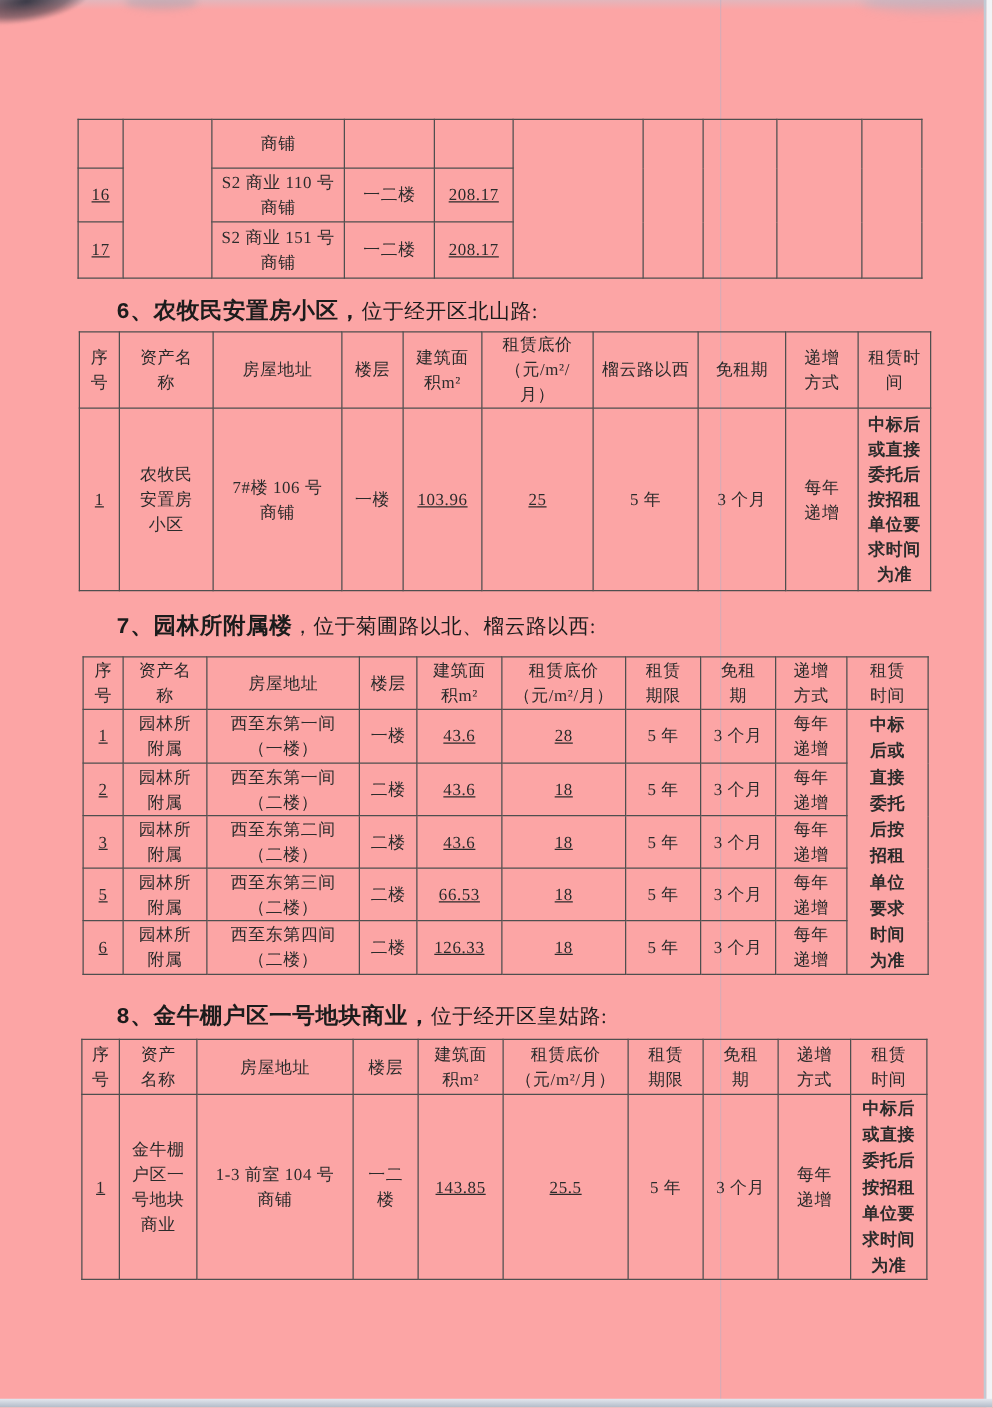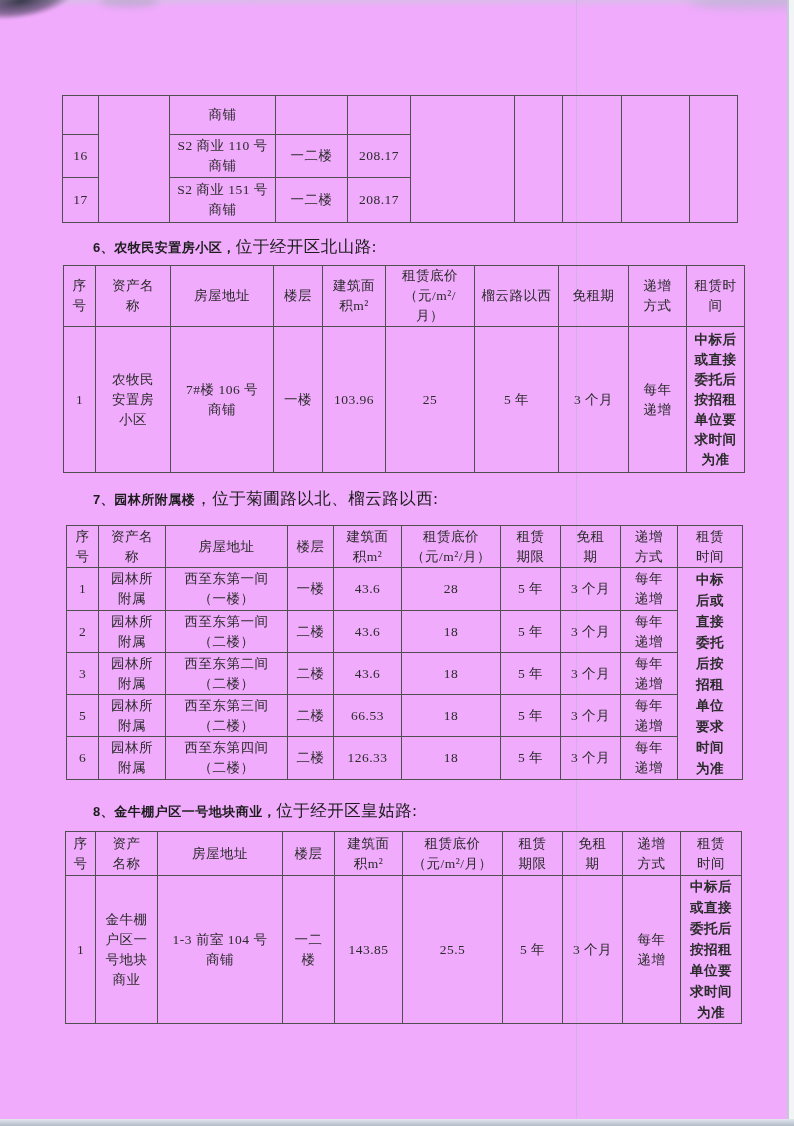--- a/index.html
+++ b/index.html
@@ -1,48 +1,48 @@
 <!DOCTYPE html>
 <html><head>
 <meta charset="utf-8">
 <style>
   html,body{margin:0;padding:0;}
   body{font-family:"Liberation Serif","DejaVu Serif",serif;background:#e9ebee;}
-  #page{position:relative;width:794px;height:1126px;background:#f0abfc;overflow:hidden;
+  #page{position:relative;width:794px;height:1126px;background:#fca5a5;overflow:hidden;
         color:#2e2e2e;}
   
   .corner-smudge{position:absolute;left:-30px;top:-16px;width:102px;height:34px;
         background:radial-gradient(ellipse at center,rgba(38,44,58,.9) 0%,rgba(38,44,58,.5) 48%,transparent 72%);
         transform:rotate(-9deg);filter:blur(1px);}
   .smudge2{position:absolute;left:100px;top:-5px;width:58px;height:13px;border-radius:50%;
         background:rgba(150,158,172,.35);filter:blur(3px);}
   .smudge3{position:absolute;left:690px;top:-6px;width:120px;height:16px;border-radius:50%;
         background:rgba(168,178,194,.4);filter:blur(4px);}
   .top-noise{position:absolute;left:0;top:0;width:794px;height:8px;
         background:linear-gradient(to bottom,rgba(196,203,216,.45),transparent);}
   .vline{position:absolute;top:0;left:576px;width:1px;height:1126px;background:rgba(165,180,204,.38);}
   .right-edge{position:absolute;top:0;left:787px;width:2px;height:1126px;background:#c3cad4;}
   .right-margin{position:absolute;top:0;left:789px;width:5px;height:1126px;background:#f2f4f7;}
   .bottom-edge{position:absolute;left:0;top:1119px;width:794px;height:7px;
         background:linear-gradient(to bottom,#e3e7ee,#b2bbc8);}
   
   .heading{position:absolute;white-space:nowrap;color:#1c1c1c;}
-  .heading .hb{font-family:Liberation Sans, sans-serif;font-weight:700;
-        font-size:13px;letter-spacing:.5px;}
+  .heading .hb{font-family:Liberation Mono, monospace;font-weight:700;
+        font-size:18px;letter-spacing:.5px;}
   .heading .hr{font-family:"Liberation Serif","DejaVu Serif",serif;font-weight:400;
         font-size:16.5px;letter-spacing:.5px;}
   
   table.doc{position:absolute;border-collapse:collapse;table-layout:fixed;}
   table.doc td{border:1px solid #4f4f4f;text-align:center;vertical-align:middle;
         padding:0 2px;font-size:13.5px;line-height:20px;white-space:pre-line;
         overflow:hidden;color:#2b2b2b;letter-spacing:.5px;}
   td.time{letter-spacing:1.5px;line-height:20px;font-weight:bold;}
   #t7 td.time{line-height:21px;}
   #t8 td.time{line-height:21px;}
-  td.num{letter-spacing:0;}
+  td.num{letter-spacing:0;text-decoration:underline;}
 </style>
 </head>
 <body>
 
 <div id="page">
 
   <div class="top-noise"></div>
   <div class="corner-smudge"></div>
   <div class="smudge2"></div>
   <div class="smudge3"></div>

